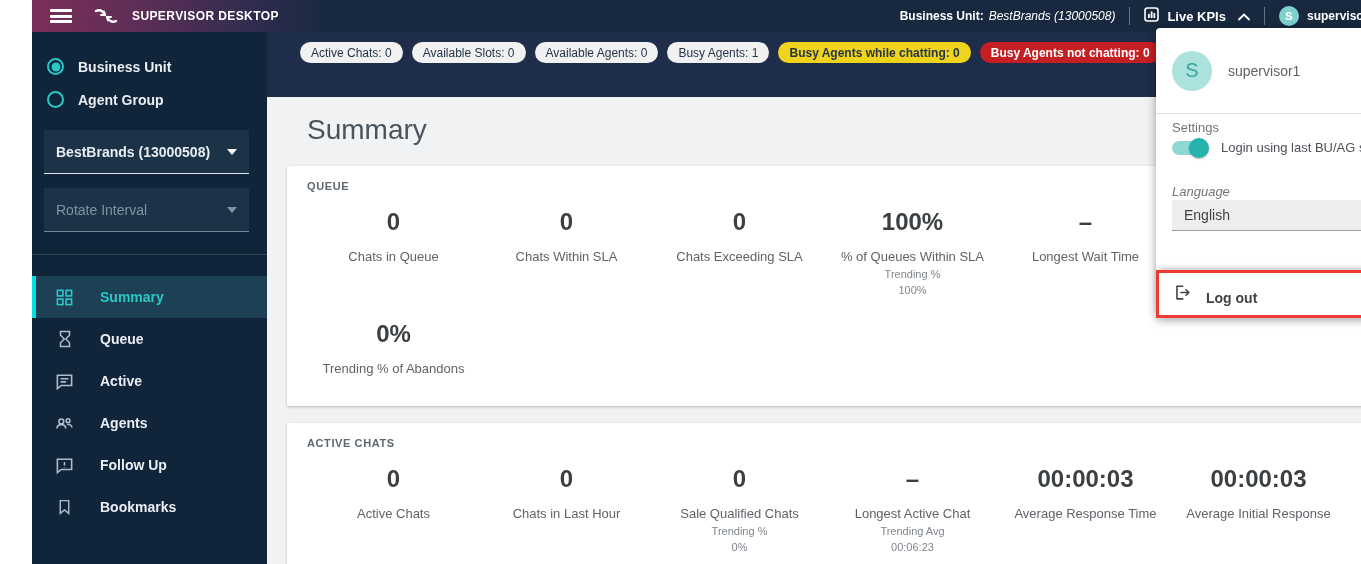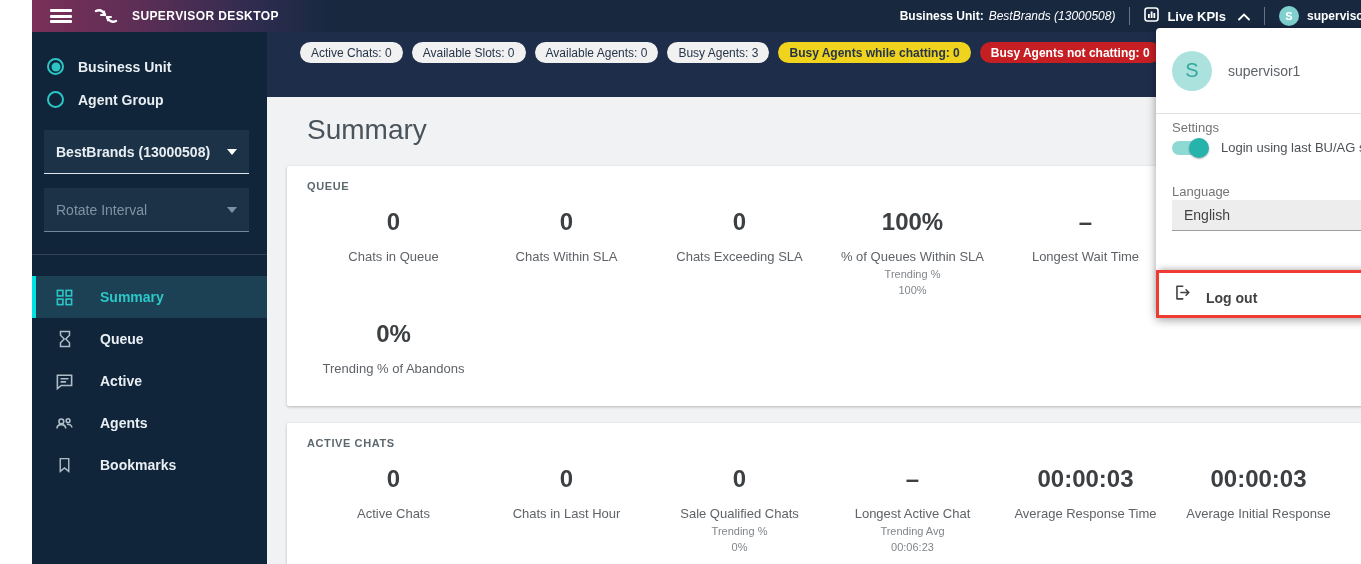--- a/index.html
+++ b/index.html
@@ -79,21 +79,21 @@
     display:flex; align-items:center; padding:0 16px; gap:16px; }
   .avatar-lg { width:40px; height:40px; border-radius:50%; background:#abe2de; color:#35a79f; font-size:20px;
     display:flex; align-items:center; justify-content:center; }
   .menu-username { font-size:14px; color:#5f6368; }
   .menu-settings-label { position:absolute; left:16px; top:92px; font-size:13px; color:#757575; }
   .menu-toggle-row { position:absolute; left:16px; top:112px; display:flex; align-items:center; cursor:pointer; }
   .toggle { position:relative; width:34px; height:14px; border-radius:7px; background:#8fd9d4; margin-right:15px; flex:none; }
   .toggle::after { content:""; position:absolute; right:-3px; top:-3px; width:20px; height:20px; border-radius:50%;
     background:#26b3ab; box-shadow:0 1px 2px rgba(0,0,0,.3); }
   .toggle-label { font-size:13px; color:#4d5156; white-space:nowrap; }
-  .menu-language-label { position:absolute; left:16px; top:156px; font-size:13px; color:#757575; }
+  .menu-language-label { position:absolute; left:16px; top:156px; font-size:13px; color:#757575;font-style:italic; }
   .menu-select { position:absolute; left:16px; top:172px; width:232px; height:31px; background:#ededed;
     border-bottom:1px solid #9e9e9e; display:flex; align-items:center; padding:0 12px; cursor:pointer; }
   .menu-select .sel-text { flex:1; font-size:14px; color:#424242; }
   .menu-select .caret { border-top-color:#757575; }
   .menu-footer { position:absolute; left:0; right:0; bottom:0; height:48px;
     box-shadow:0 -4px 6px -3px rgba(0,0,0,.3); border:3px solid #ee3b33; display:flex; align-items:center; background:#fff; }
   .logout-row { display:flex; align-items:flex-end; gap:14px; padding-left:14px; width:100%; cursor:pointer;font-weight:bold; }
   .logout-label { font-size:14px; color:#424242; }
 </style>
 </head>
@@ -145,21 +145,21 @@
         <span>supervisor1</span>
       </div>
     </div>
   </div>
 
   <div class="chips-band">
     <div class="chip-row" id="chip-row-1">
         <div class="chip">Active Chats: 0</div>
         <div class="chip">Available Slots: 0</div>
         <div class="chip">Available Agents: 0</div>
-        <div class="chip">Busy Agents: 3</div>
+        <div class="chip">Busy Agents: 1</div>
         <div class="chip warning">Busy Agents while chatting: 0</div>
         <div class="chip danger">Busy Agents not chatting: 0</div>
         <div class="chip">Avg Chat Duration: 00:06:23</div>
         <div class="chip truncated">Avg</div>
       </div>
   </div>
 
   <div class="sidebar">
     <div id="scope-radios">
         <div class="radio-row">
@@ -212,20 +212,29 @@
         <div class="nav-item">
           <span class="nicon">
             <svg width="20" height="20" viewBox="0 0 24 24" fill="none" stroke-width="2">
               <circle cx="8" cy="10" r="3"></circle>
               <circle cx="16.5" cy="9" r="2.4"></circle>
               <path d="M2.5 19 C2.5 15.7 5 14 8 14 C11 14 13.5 15.7 13.5 19"></path>
               <path d="M15 13.5 C18 13.3 21.3 14.8 21.3 17.8"></path>
             </svg>
           </span>
           <span>Agents</span>
+        </div>
+        <div class="nav-item">
+          <span class="nicon">
+            <svg width="19" height="19" viewBox="0 0 24 24" fill="none" stroke-width="2">
+              <path d="M3 4 H21 V17 H8 L3 21 Z"></path>
+              <path d="M12 7.5 V12 M12 14.5 V15"></path>
+            </svg>
+          </span>
+          <span>Follow Up</span>
         </div>
         <div class="nav-item">
           <span class="nicon">
             <svg width="17" height="18" viewBox="0 0 24 24" fill="none" stroke-width="2">
               <path d="M6 3 H18 V21 L12 16 L6 21 Z"></path>
             </svg>
           </span>
           <span>Bookmarks</span>
         </div>
       </div>

